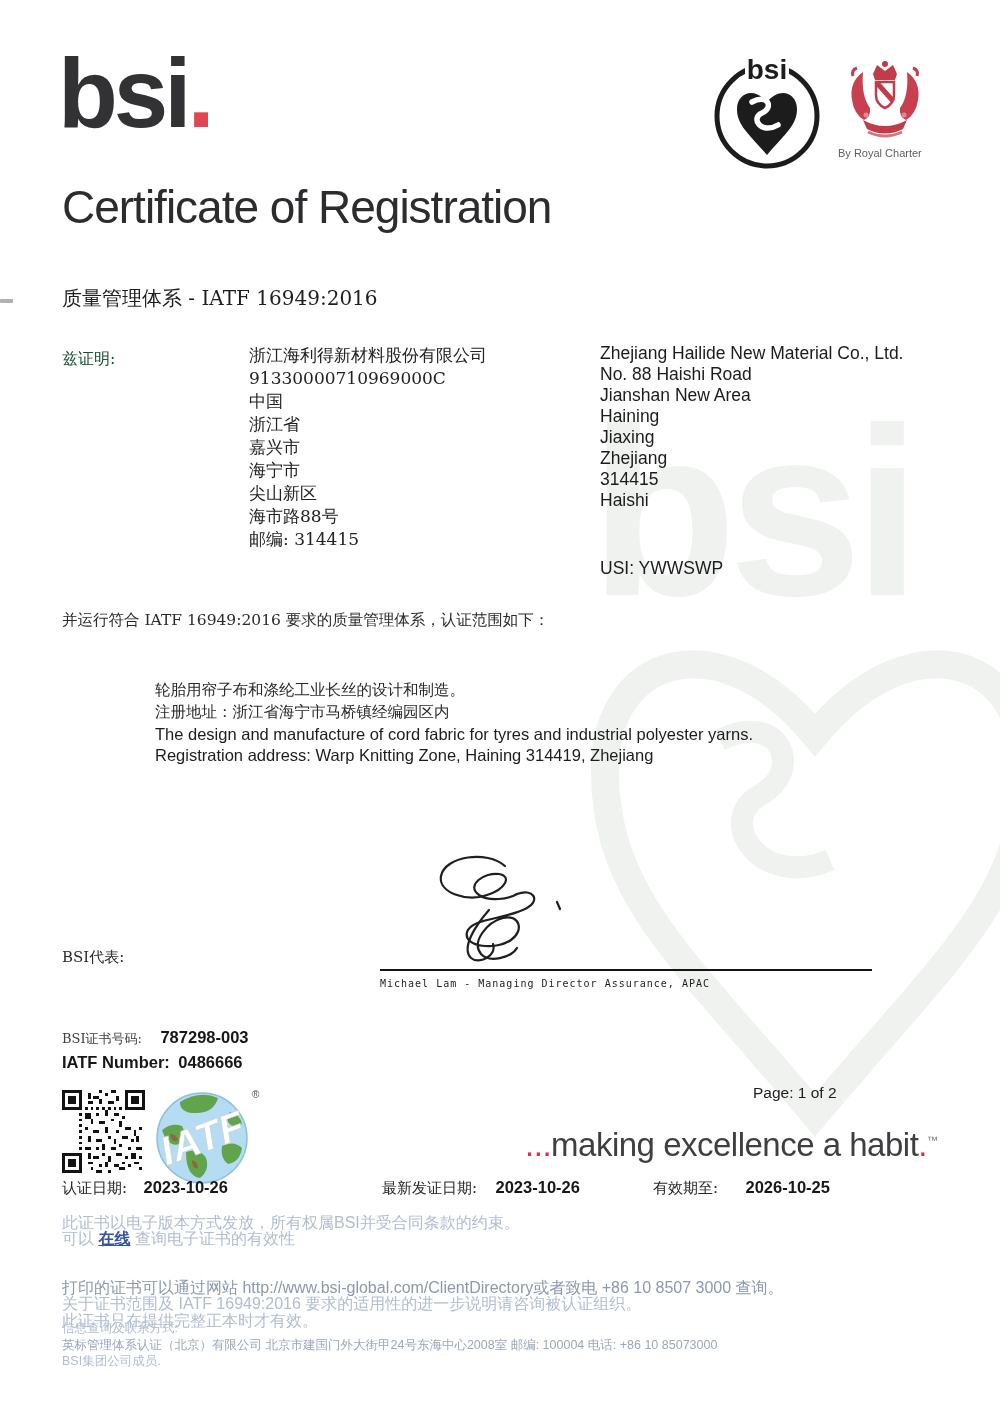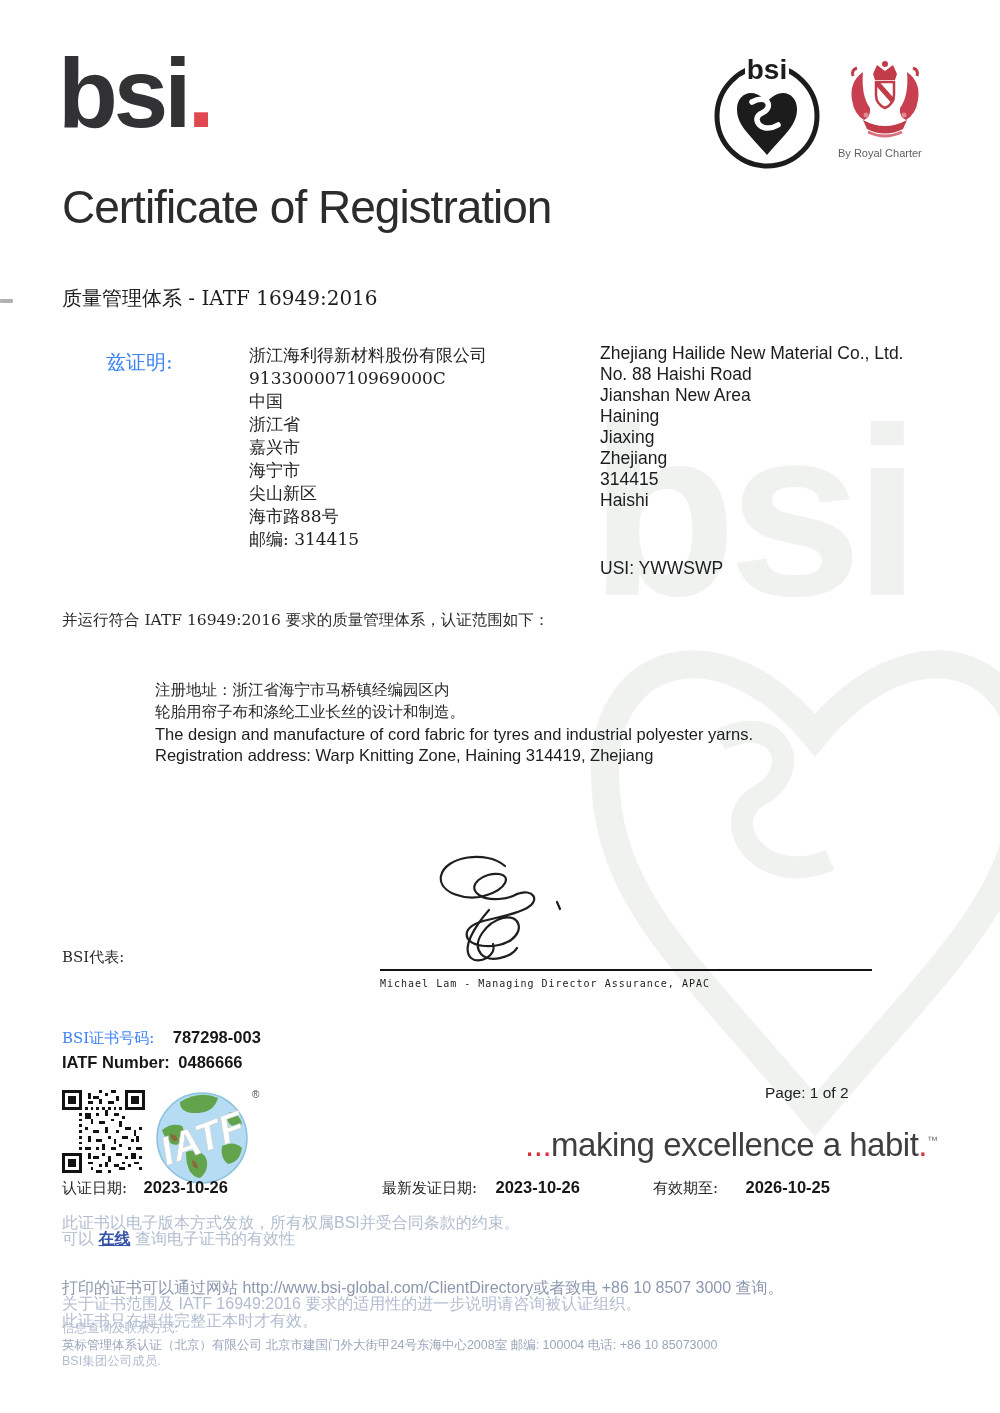--- a/index.html
+++ b/index.html
@@ -14,38 +14,38 @@
   .mono{font-family:"DejaVu Sans Mono","Liberation Mono",monospace;}
 
   
   .bsi-logo{left:58px;top:44px;font-size:98px;line-height:1;font-weight:bold;
     color:#323235;letter-spacing:-4px;}
   .bsi-logo .dot{color:#e0474e;}
 
   .title{left:62px;top:180px;font-size:46px;color:#2c2c2f;font-weight:500;letter-spacing:-1px;}
   .subtitle{left:62px;top:285px;font-size:20px;color:#1e1e20;}
 
-  .certify-label{left:62px;top:349px;font-size:20px;color:#3b82f6;margin-left:44px;}
+  .certify-label{left:62px;top:349px;font-size:16px;color:#14532d;}
   .addr-cn{left:249px;top:344px;font-size:17px;line-height:23px;color:#222;}
   .addr-en{left:600px;top:343px;font-size:17.5px;line-height:21px;color:#1c1c1e;}
   .usi{left:600px;top:534px;font-size:17.5px;color:#1c1c1e;margin-top:24px;}
 
   .operates{left:62px;top:610px;font-size:15.5px;color:#2a2a2c;}
   .scope{left:155px;top:680px;line-height:21.8px;}
   .scope .c{font-size:15.5px;color:#2a2a2c;}
   .scope .e{font-size:16.5px;color:#1d1d1f;font-family:"Liberation Sans","DejaVu Sans",sans-serif;}
 
   .rep-label{left:62px;top:948px;font-size:15px;color:#2a2a2c;}
   .sig-rule{left:380px;top:969px;width:492px;border-top:2.5px solid #141414;height:0;}
   .signatory{left:380px;top:978px;font-size:10px;letter-spacing:1px;color:#1d1d1f;}
 
-  .row-label{font-size:15px;color:#3b82f6;}
+  .row-label{font-size:13px;color:#404040;}
   .row-value{font-size:16.5px;color:#17171a;font-weight:600;}
 
-  .page-ind{left:753px;top:1084px;font-size:15.5px;color:#1e1e21;margin-left:12px;}
+  .page-ind{left:753px;top:1084px;font-size:15.5px;color:#1e1e21;}
 
   .tagline{right:62px;top:1126px;font-size:33px;color:#3f3f42;letter-spacing:-0.5px;white-space:nowrap;}
   .tagline .red{color:#d8333c;}
   .tagline .tm{font-size:11px;vertical-align:super;color:#6a6a6e;letter-spacing:0;}
 
   .dates{top:1178px;}
   .d-label{font-size:15px;color:#26262a;}
   .d-value{font-size:16.5px;color:#17171a;font-weight:600;}
 
   .fine{left:62px;top:1215px;font-size:16px;line-height:16.4px;color:#b1bdd0;}
@@ -121,22 +121,22 @@
     <div>Haining</div>
     <div>Jiaxing</div>
     <div>Zhejiang</div>
     <div>314415</div>
     <div>Haishi</div>
   </div>
   <div class="abs usi">USI: YWWSWP</div>
 
   <div class="abs operates cn">并运行符合 IATF 16949:2016 要求的质量管理体系，认证范围如下：</div>
   <div class="abs scope">
+    <div class="c cn">轮胎用帘子布和涤纶工业长丝的设计和制造。</div>
     <div class="c cn">注册地址：浙江省海宁市马桥镇经编园区内</div>
-    <div class="c cn">轮胎用帘子布和涤纶工业长丝的设计和制造。</div>
     <div class="e">The design and manufacture of cord fabric for tyres and industrial polyester yarns.</div>
     <div class="e">Registration address: Warp Knitting Zone, Haining 314419, Zhejiang</div>
   </div>
 
   <svg class="abs" style="left:405px;top:850px;" width="180" height="118" viewBox="0 0 180 118">
     <g fill="none" stroke="#1f1f1f" stroke-width="2.2" stroke-linecap="round">
       <path d="M100,16 C82,0 40,6 36,26 C33,43 62,52 82,45 C101,39 107,26 94,24 C80,22 60,35 74,45 C84,52 104,49 112,44"></path>
       <path d="M112,44 C128,38 136,50 122,58 C100,70 66,68 62,82 C58,98 92,100 106,90 C120,80 114,64 98,68 C82,72 66,92 76,104 C84,113 106,108 112,98"></path>
       <path d="M84,60 C70,76 56,98 66,108 C74,115 92,106 88,94"></path>
       <path d="M152,52 l3,7"></path>

